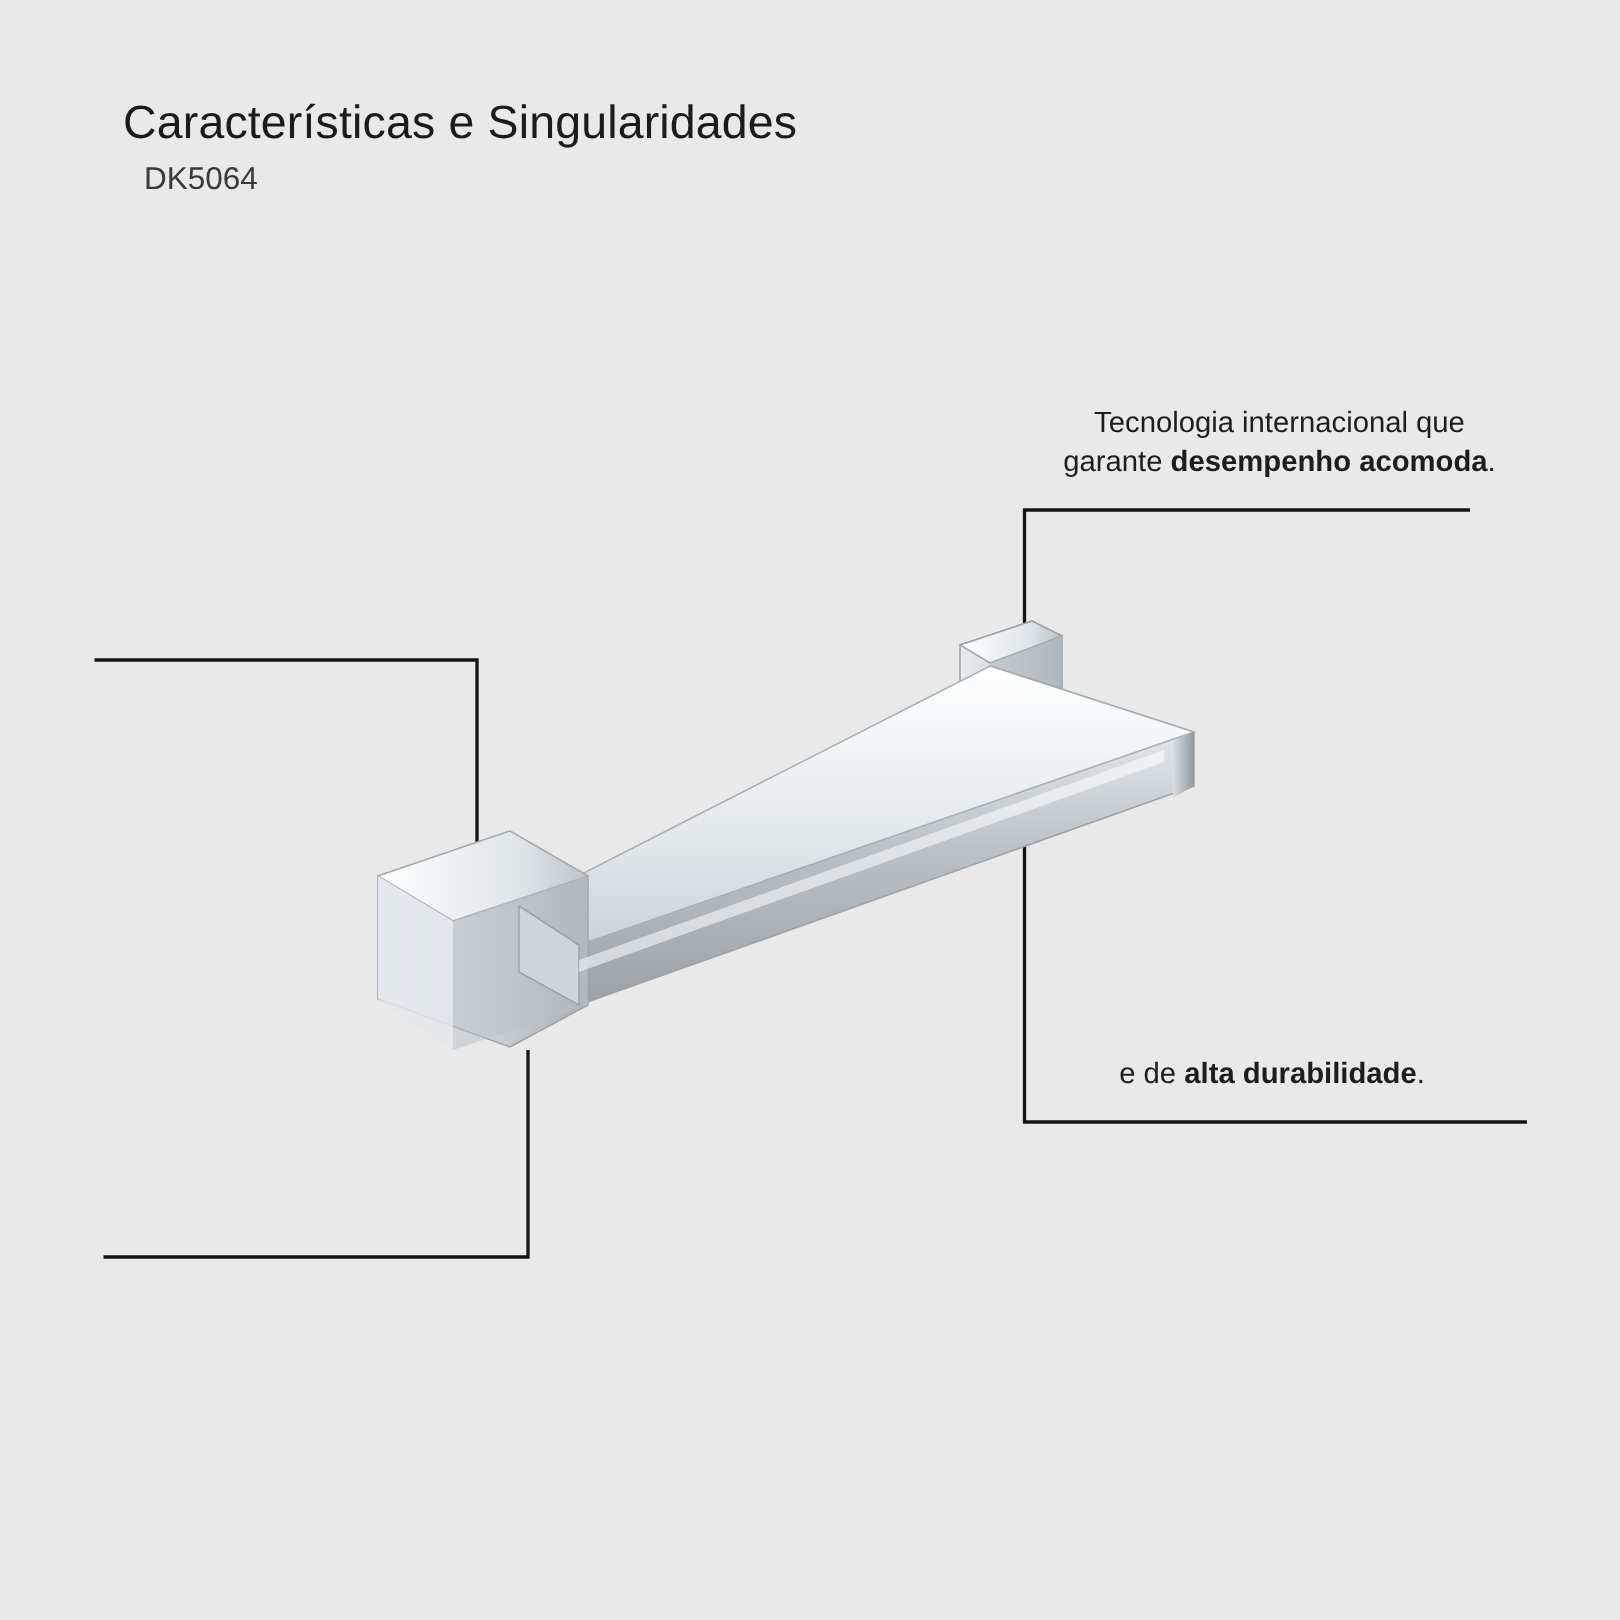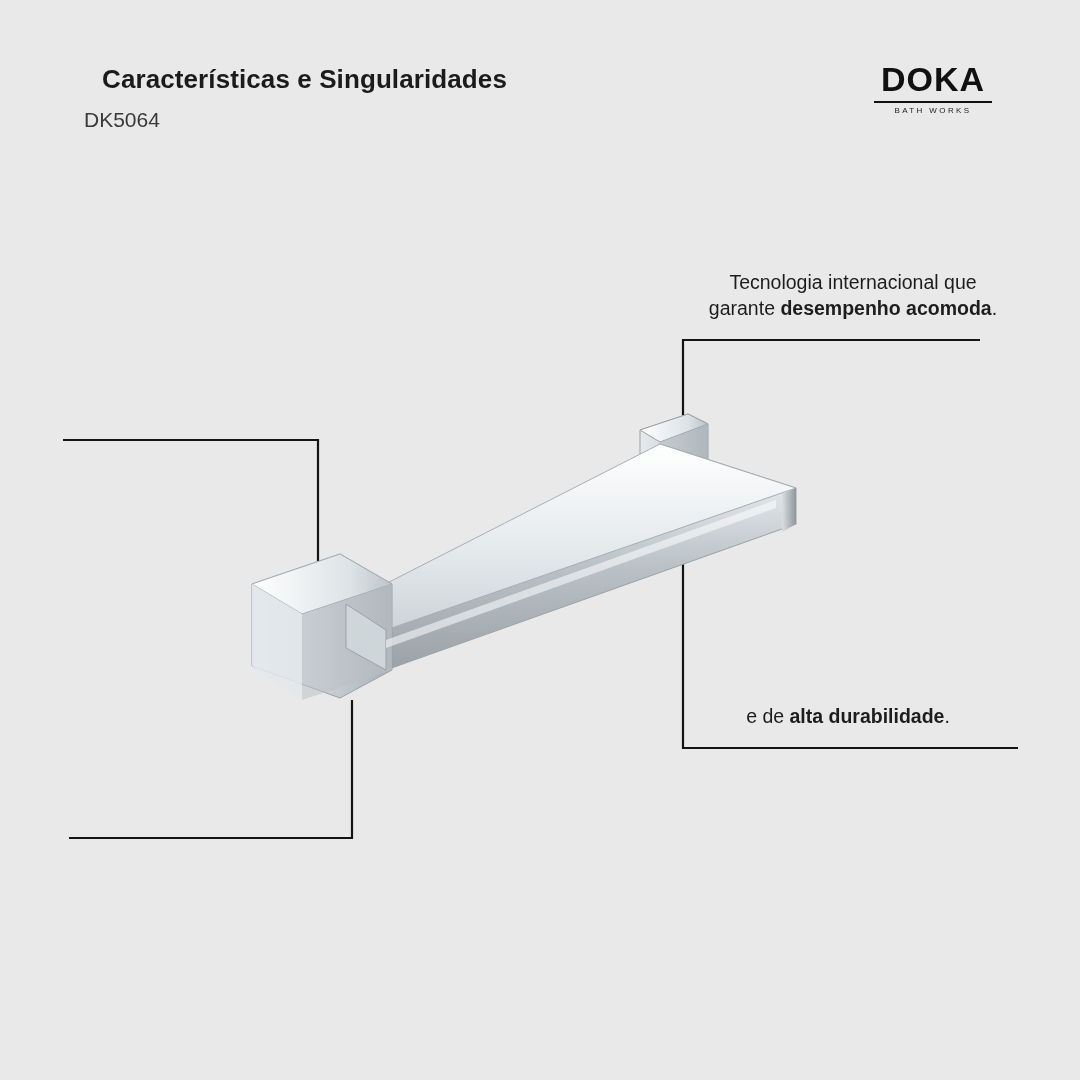--- a/index.html
+++ b/index.html
@@ -18,29 +18,28 @@
     position: relative;
     width: 1080px;
     height: 1080px;
   }
 
   
   .title {
     position: absolute;
     left: 82px;
     top: 64px;
-    font-size: 26px;
-    font-weight: bold;
+    font-size: 31px;
+    font-weight: normal;
     letter-spacing: 0.1px;
     color: #1b1b1b;
-    margin-left: 20px;
   }
   .subtitle {
     position: absolute;
-    left: 84px;
+    left: 96px;
     top: 108px;
     font-size: 21px;
     font-weight: normal;
     color: #3a3a3a;
   }
 
   
   .logo {
     position: absolute;
     right: 82px;
@@ -102,25 +101,20 @@
   }
 </style>
 </head>
 <body>
 
 <div class="page">
 
   <div class="title">Características e Singularidades</div>
   <div class="subtitle">DK5064</div>
 
-  <div class="logo">
-    <div class="logo-word">DOKA</div>
-    <div class="logo-rule"></div>
-    <div class="logo-sub">BATH WORKS</div>
-  </div>
 
   <svg class="leaders" viewBox="0 0 1080 1080">
 
     <polyline points="980,340 683,340 683,495" fill="none" stroke="#141414" stroke-width="2.2"></polyline>
 
     <polyline points="63,440 318,440 318,682" fill="none" stroke="#141414" stroke-width="2.2"></polyline>
 
     <polyline points="1018,748 683,748 683,560" fill="none" stroke="#141414" stroke-width="2.2"></polyline>
 
     <polyline points="69,838 352,838 352,700" fill="none" stroke="#141414" stroke-width="2.2"></polyline>

